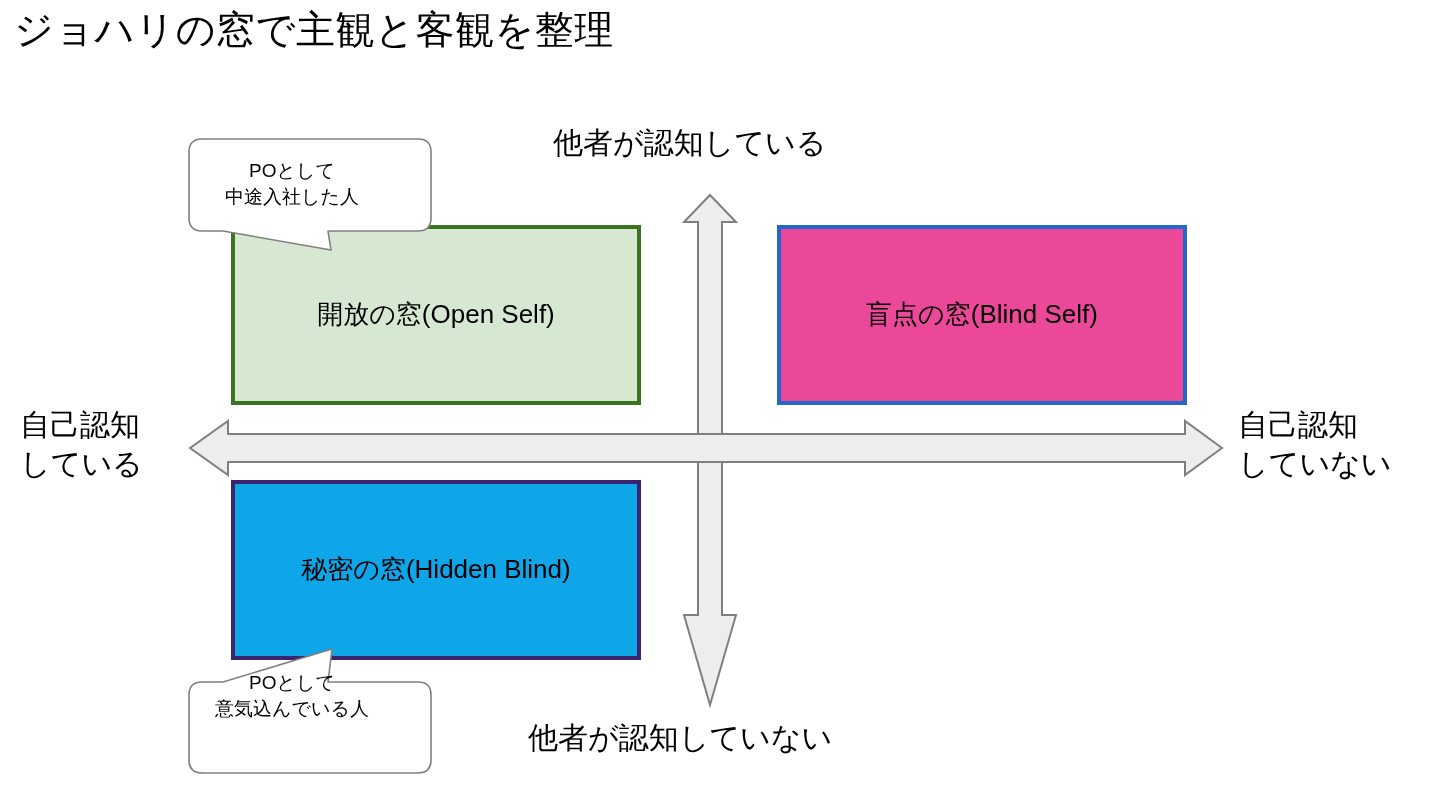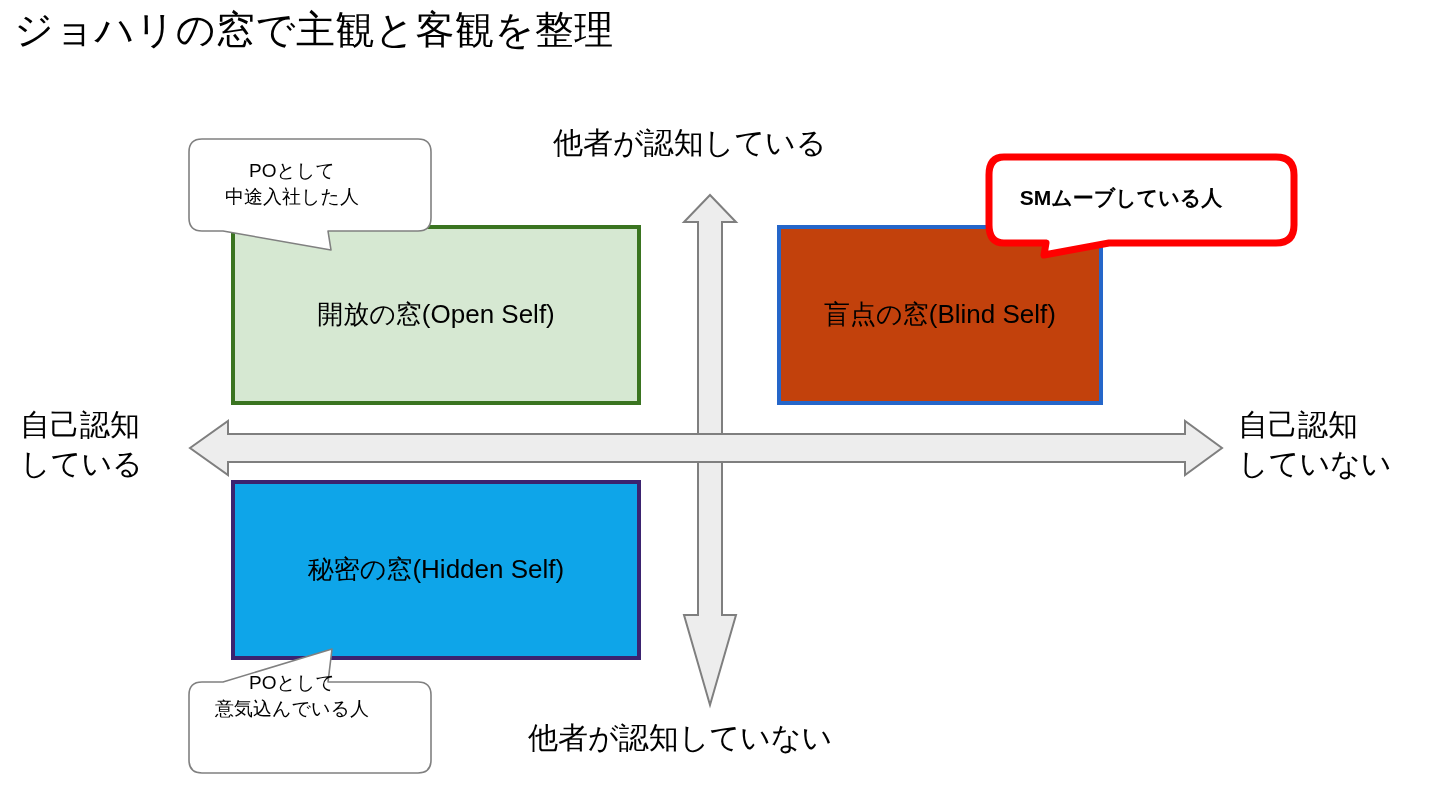--- a/index.html
+++ b/index.html
@@ -61,22 +61,22 @@
     line-height: 1.28;
     white-space: nowrap;
   }
   .quad .q-en {
     font-size: 26px;
     line-height: 1.28;
     white-space: nowrap;
   }
   .quad-open   { left: 231px; top: 225px; width: 410px; height: 180px;
                  background: #D6E8D2; border-color: #3A7420; }
-  .quad-blind  { left: 777px; top: 225px; width: 326px; height: 180px;
-                 background: #c2410c; border-color: #2566C9; }
+  .quad-blind  { left: 777px; top: 225px; width: 410px; height: 180px;
+                 background: #ec4899; border-color: #2566C9; }
   .quad-hidden { left: 231px; top: 480px; width: 410px; height: 180px;
                  background: #0ea5e9; border-color: #3B2370; }
   .quad-unknown{ left: 777px; top: 480px; width: 410px; height: 180px;
                  background: #FDF0CE; border-color: #BF8F00; }
 
   
   .axis-label {
     position: absolute;
     font-size: 30px;
     line-height: 1.30;
@@ -138,21 +138,21 @@
     <div class="q-en">(Open Self)</div>
   </div>
 
   <div class="quad quad-blind">
     <div class="q-jp">盲点の窓</div>
     <div class="q-en">(Blind Self)</div>
   </div>
 
   <div class="quad quad-hidden">
     <div class="q-jp">秘密の窓</div>
-    <div class="q-en">(Hidden Self)</div>
+    <div class="q-en">(Hidden Blind)</div>
   </div>
 
 
   <div class="axis-label axis-top">他者が認知している</div>
   <div class="axis-label axis-bottom">他者が認知していない</div>
   <div class="axis-label axis-left">
     <div>自己認知</div>
     <div>している</div>
   </div>
   <div class="axis-label axis-right">
@@ -173,22 +173,14 @@
   <div class="callout callout-gray callout-bl">
     <svg width="260" height="126" viewBox="0 0 260 126">
       <path d="M14,34 L35,34 L144,1 L140,34 L230,34 Q243,34 243,47 L243,112 Q243,125 230,125 L14,125 Q1,125 1,112 L1,47 Q1,34 14,34 Z" fill="#FFFFFF" stroke="#808080" stroke-width="1.6" stroke-linejoin="round"></path>
     </svg>
     <div class="callout-text">
       <div>POとして</div>
       <div>意気込んでいる人</div>
     </div>
   </div>
 
-  <div class="callout callout-red">
-    <svg width="320" height="120" viewBox="0 0 320 120">
-      <path d="M20,5 L292,5 Q310,5 310,23 L310,73 Q310,91 292,91 L125,91 L60,103 L62,91 L20,91 Q5,91 5,73 L5,23 Q5,5 20,5 Z" fill="#FFFFFF" stroke="#FF0000" stroke-width="7" stroke-linejoin="round"></path>
-    </svg>
-    <div class="callout-text">
-      <div>SMムーブしている人</div>
-    </div>
-  </div>
 
 </div>
 
 </body></html>

